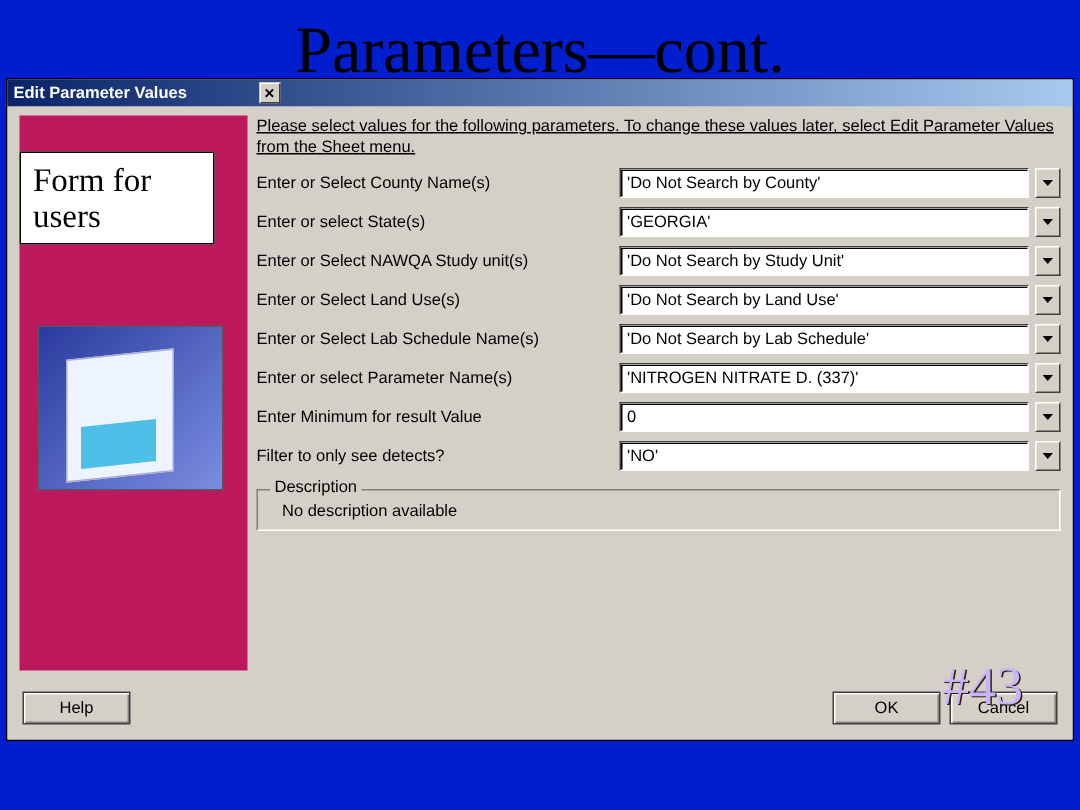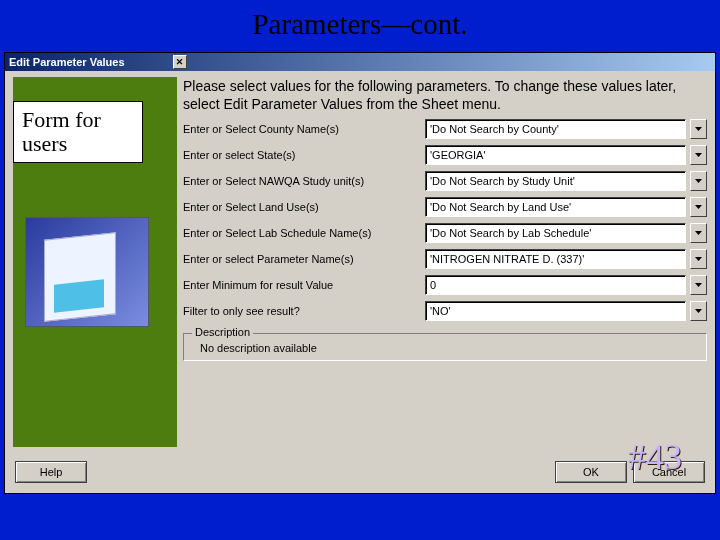--- a/index.html
+++ b/index.html
@@ -7,21 +7,21 @@
     width: 720px;
     height: 540px;
     background: #001ecd;
     font-family: Arial, sans-serif;
     overflow: hidden;
     position: relative;
   }
   .slide-title {
     text-align: center;
     color: #000;
-    font-size: 29px;
+    font-size: 44px;
     font-family: "Times New Roman", serif;
     padding: 8px 0 4px 0;
   }
   .dialog {
     position: absolute;
     left: 4px;
     top: 52px;
     width: 712px;
     border: 1px solid #000;
     background: #d4d0c8;
@@ -50,23 +50,23 @@
     cursor: pointer;
   }
   .dialog-body {
     display: flex;
     padding: 6px 8px 6px 8px;
     gap: 6px;
     background: #d4d0c8;
     position: relative;
   }
   .left-col {
-    width: 164px;
+    width: 152px;
     flex-shrink: 0;
-    background: #4d7c0f;
+    background: #be185d;
     position: relative;
     height: 370px;
   }
   .annotation {
     position: absolute;
     left: 0px;
     top: 24px;
     width: 130px;
     background: #fff;
     border: 1px solid #000;
@@ -103,24 +103,25 @@
     background: #4ec0e8;
     transform: skewY(-6deg);
   }
   .right-col {
     flex: 1;
     display: flex;
     flex-direction: column;
     gap: 2px;
   }
   .instructions {
-    font-size: 14px;
+    font-size: 11px;
     line-height: 1.3;
     color: #000;
     padding: 0 0 4px 0;
+    text-decoration: underline;
   }
   .param-row {
     display: flex;
     align-items: center;
     gap: 4px;
     margin-bottom: 4px;
   }
   .param-label {
     width: 238px;
     font-size: 11px;
@@ -281,21 +282,21 @@
         <div class="param-label">Enter Minimum for result Value</div>
         <input class="param-input" value="0" style="">
         <div class="dd-btn">
             <svg width="7" height="4">
               <polygon points="0,0 7,0 3.5,4" fill="#000"></polygon>
             </svg>
           </div>
       </div>
 
       <div class="param-row">
-        <div class="param-label">Filter to only see result?</div>
+        <div class="param-label">Filter to only see detects?</div>
         <input class="param-input" value="'NO'" style="">
         <div class="dd-btn">
             <svg width="7" height="4">
               <polygon points="0,0 7,0 3.5,4" fill="#000"></polygon>
             </svg>
           </div>
       </div>
 
       <div class="desc-fieldset">
         <div class="desc-legend">Description</div>

